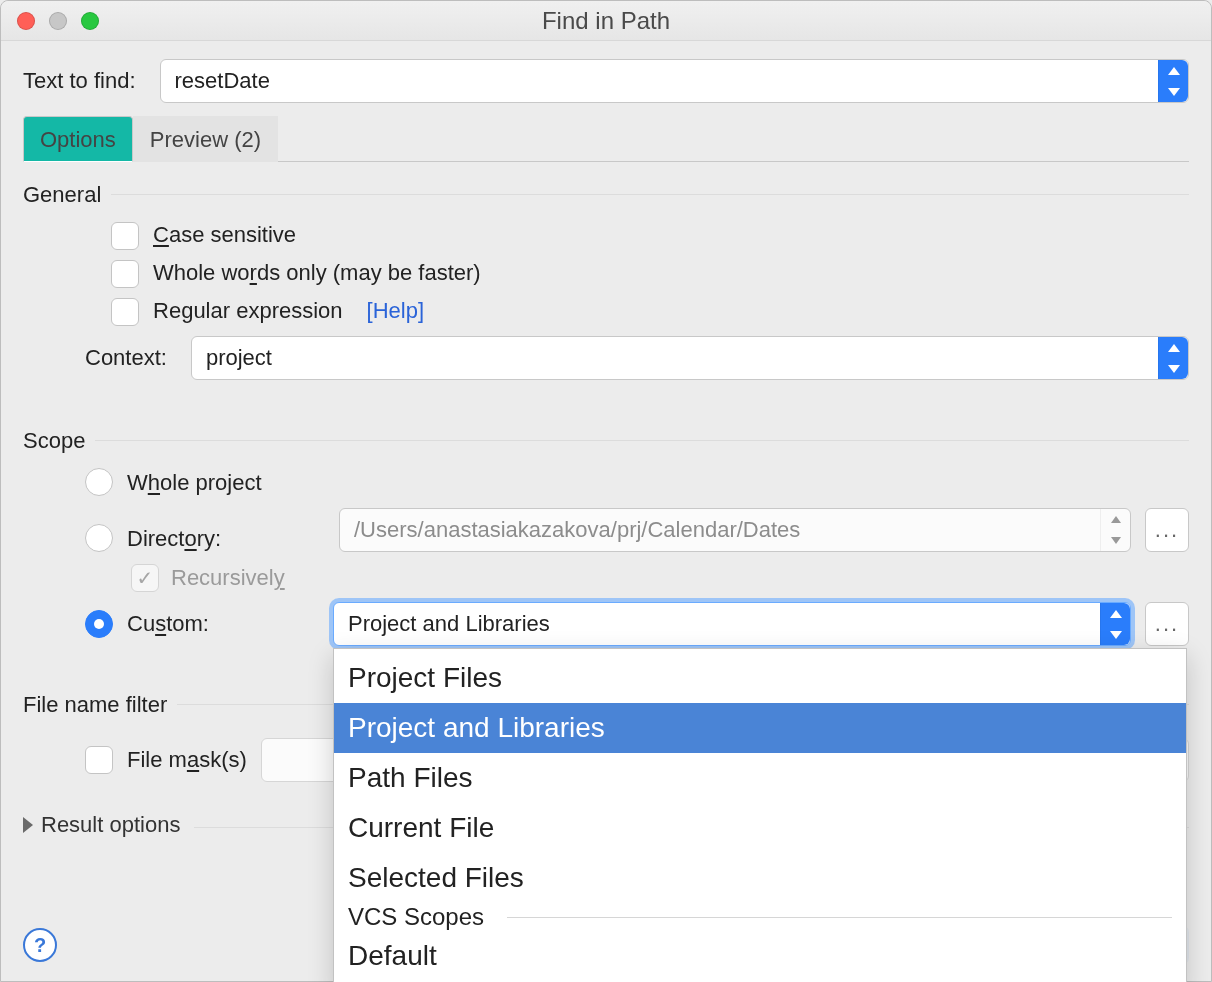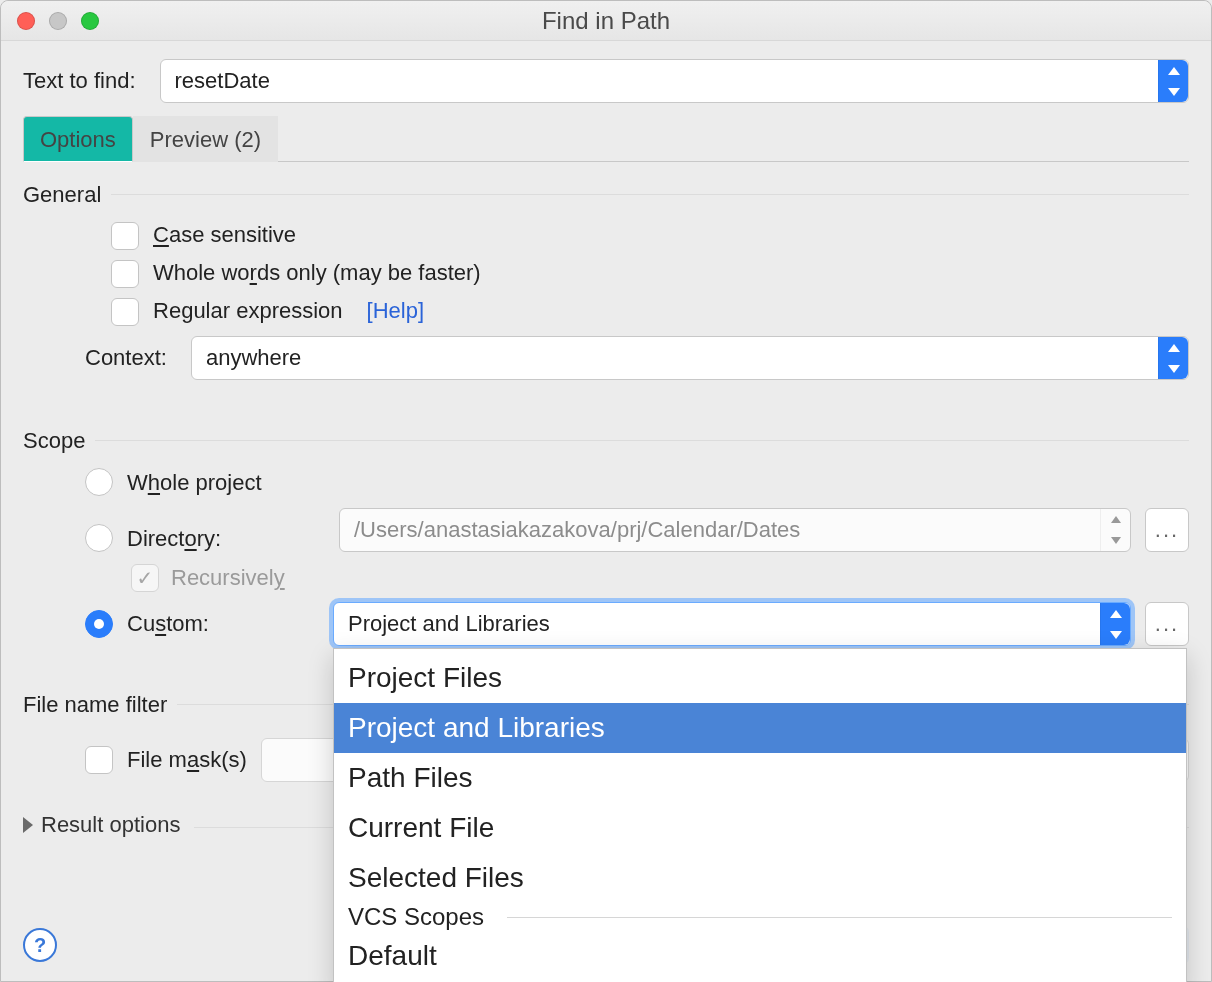--- a/index.html
+++ b/index.html
@@ -327,21 +327,21 @@
     </div>
     <div class="option-row">
       <span class="checkbox"></span>
       <span class="label"><span>Re</span><span class="underline-letter">g</span><span>ular expression</span></span>
       <span class="help-link">[Help]</span>
     </div>
 
     <div class="context-row">
       <div class="label">Context:</div>
       <div class="combo">
-        <span>anywhere</span>
+        <span>project</span>
         <div class="stepper blue">
           <div class="tri">
               <svg width="12" height="8">
                 <polygon points="6,0 12,8 0,8"></polygon>
               </svg>
             </div>
           <div class="tri">
               <svg width="12" height="8">
                 <polygon points="0,0 12,0 6,8"></polygon>
               </svg>

